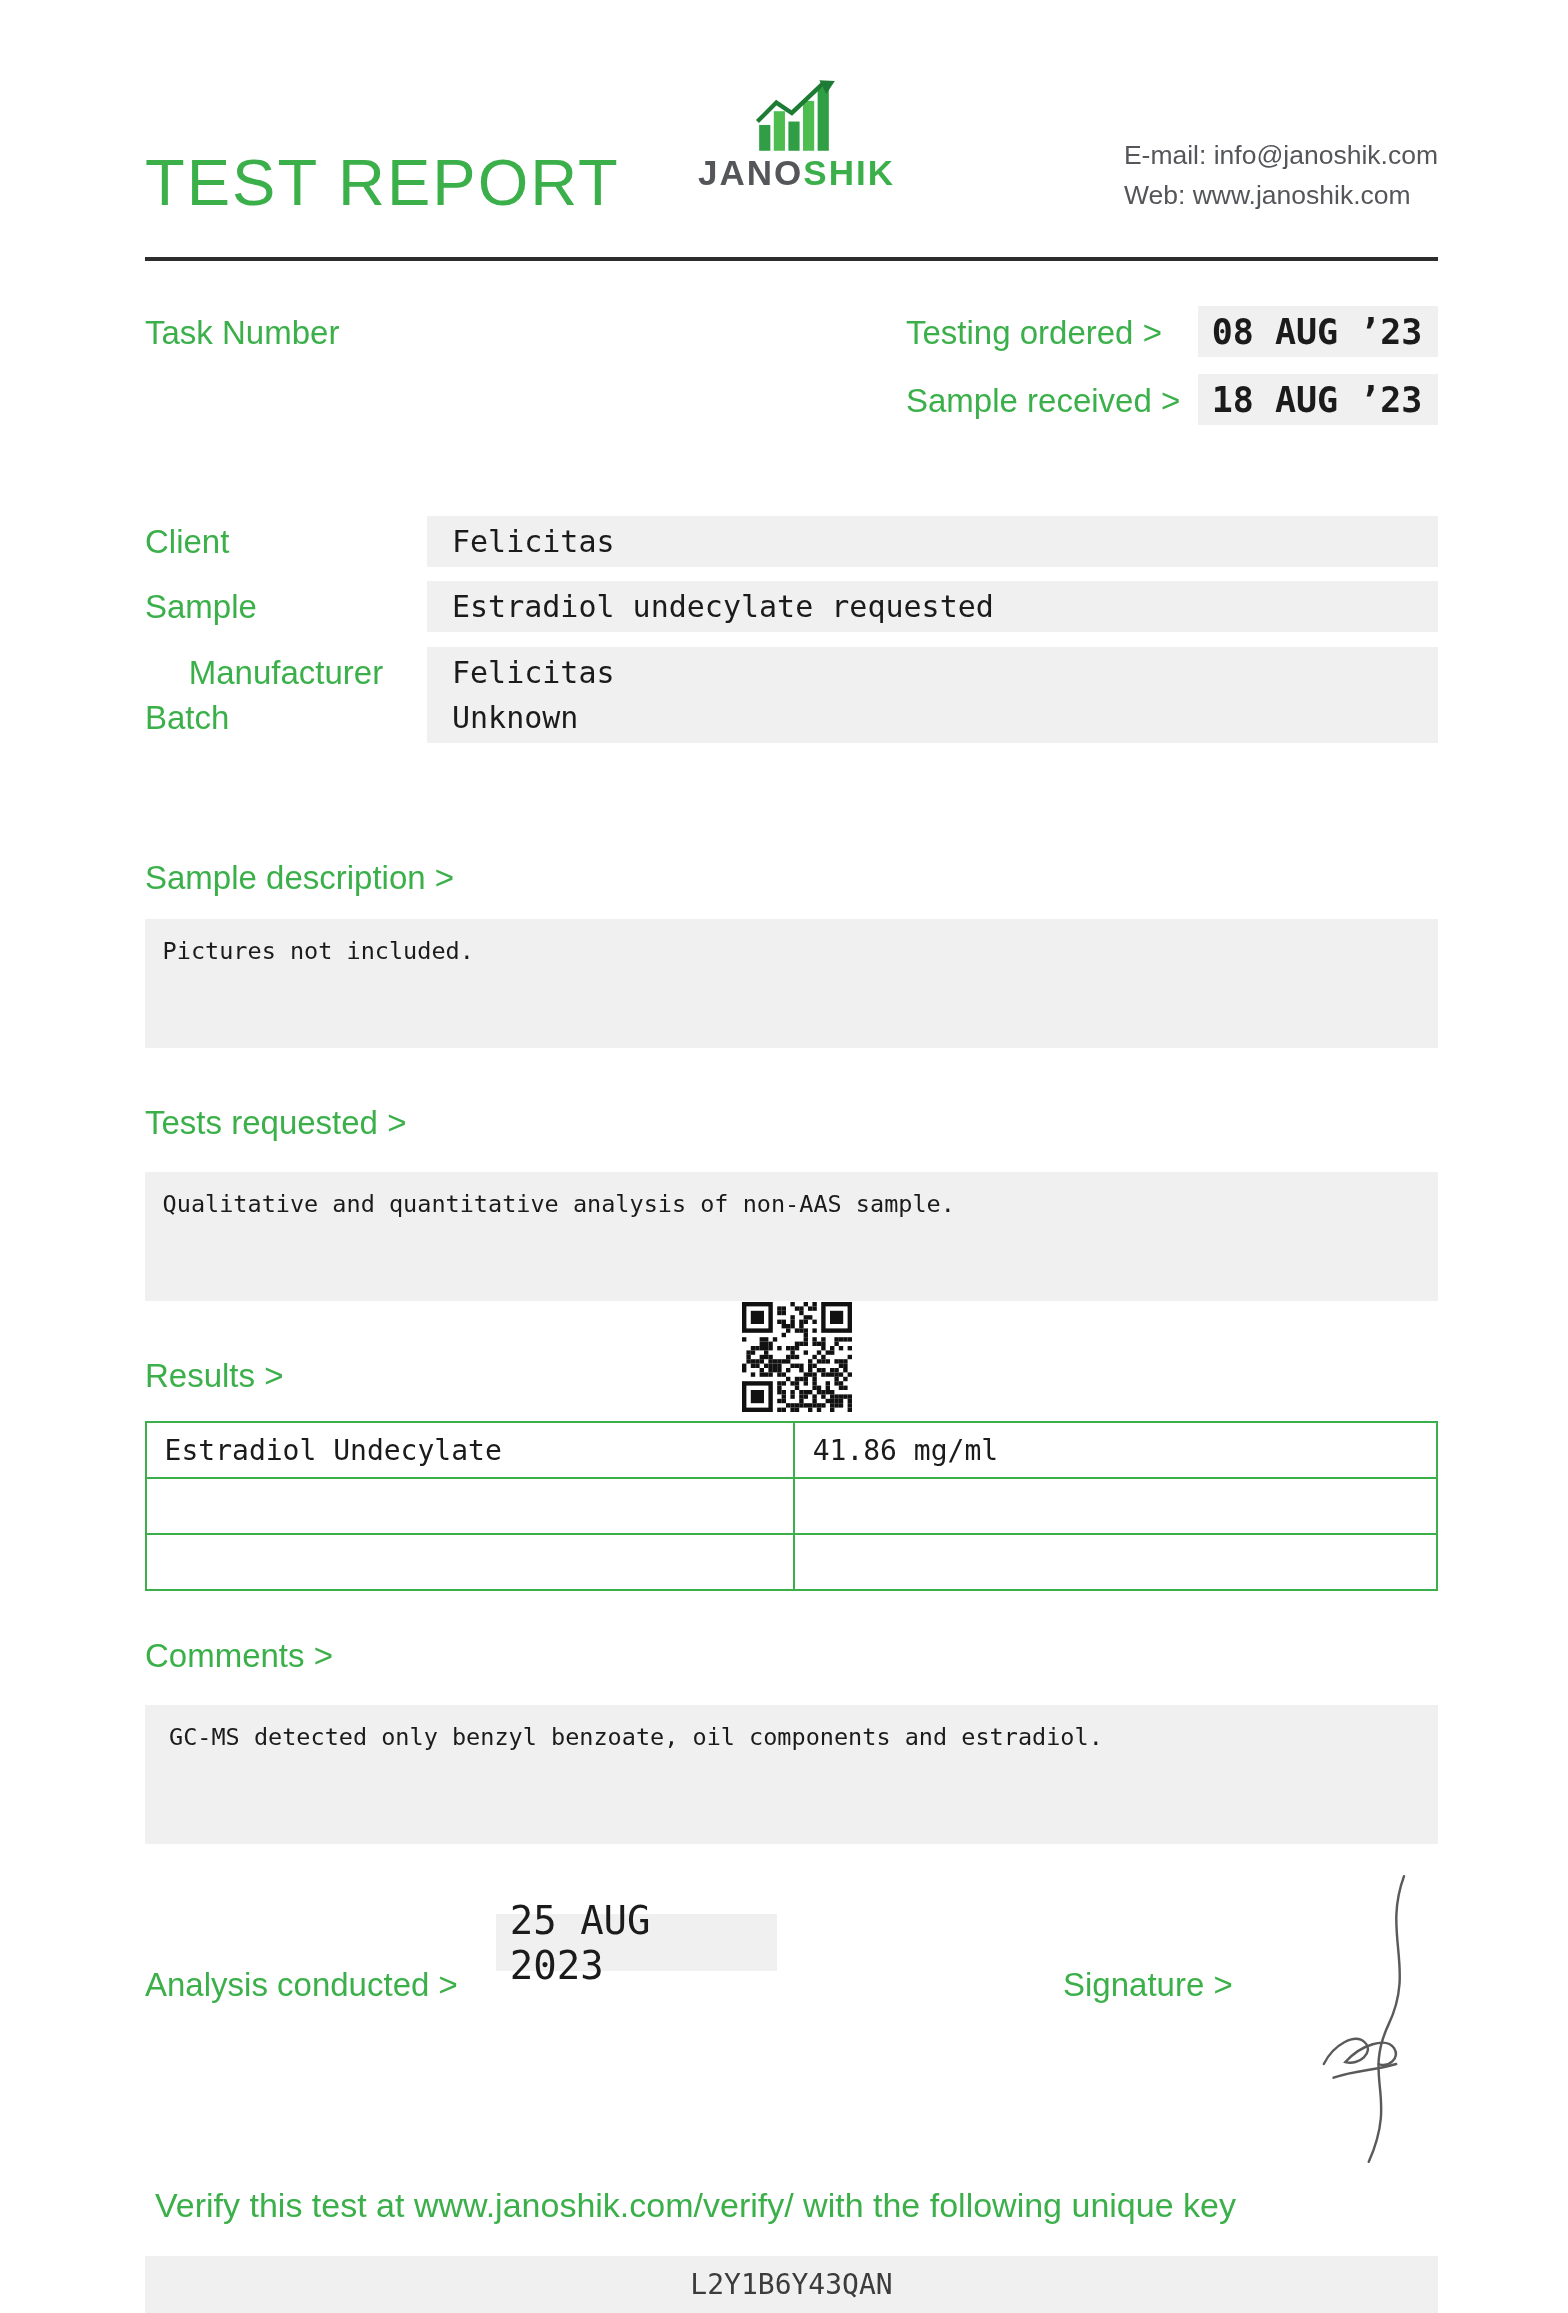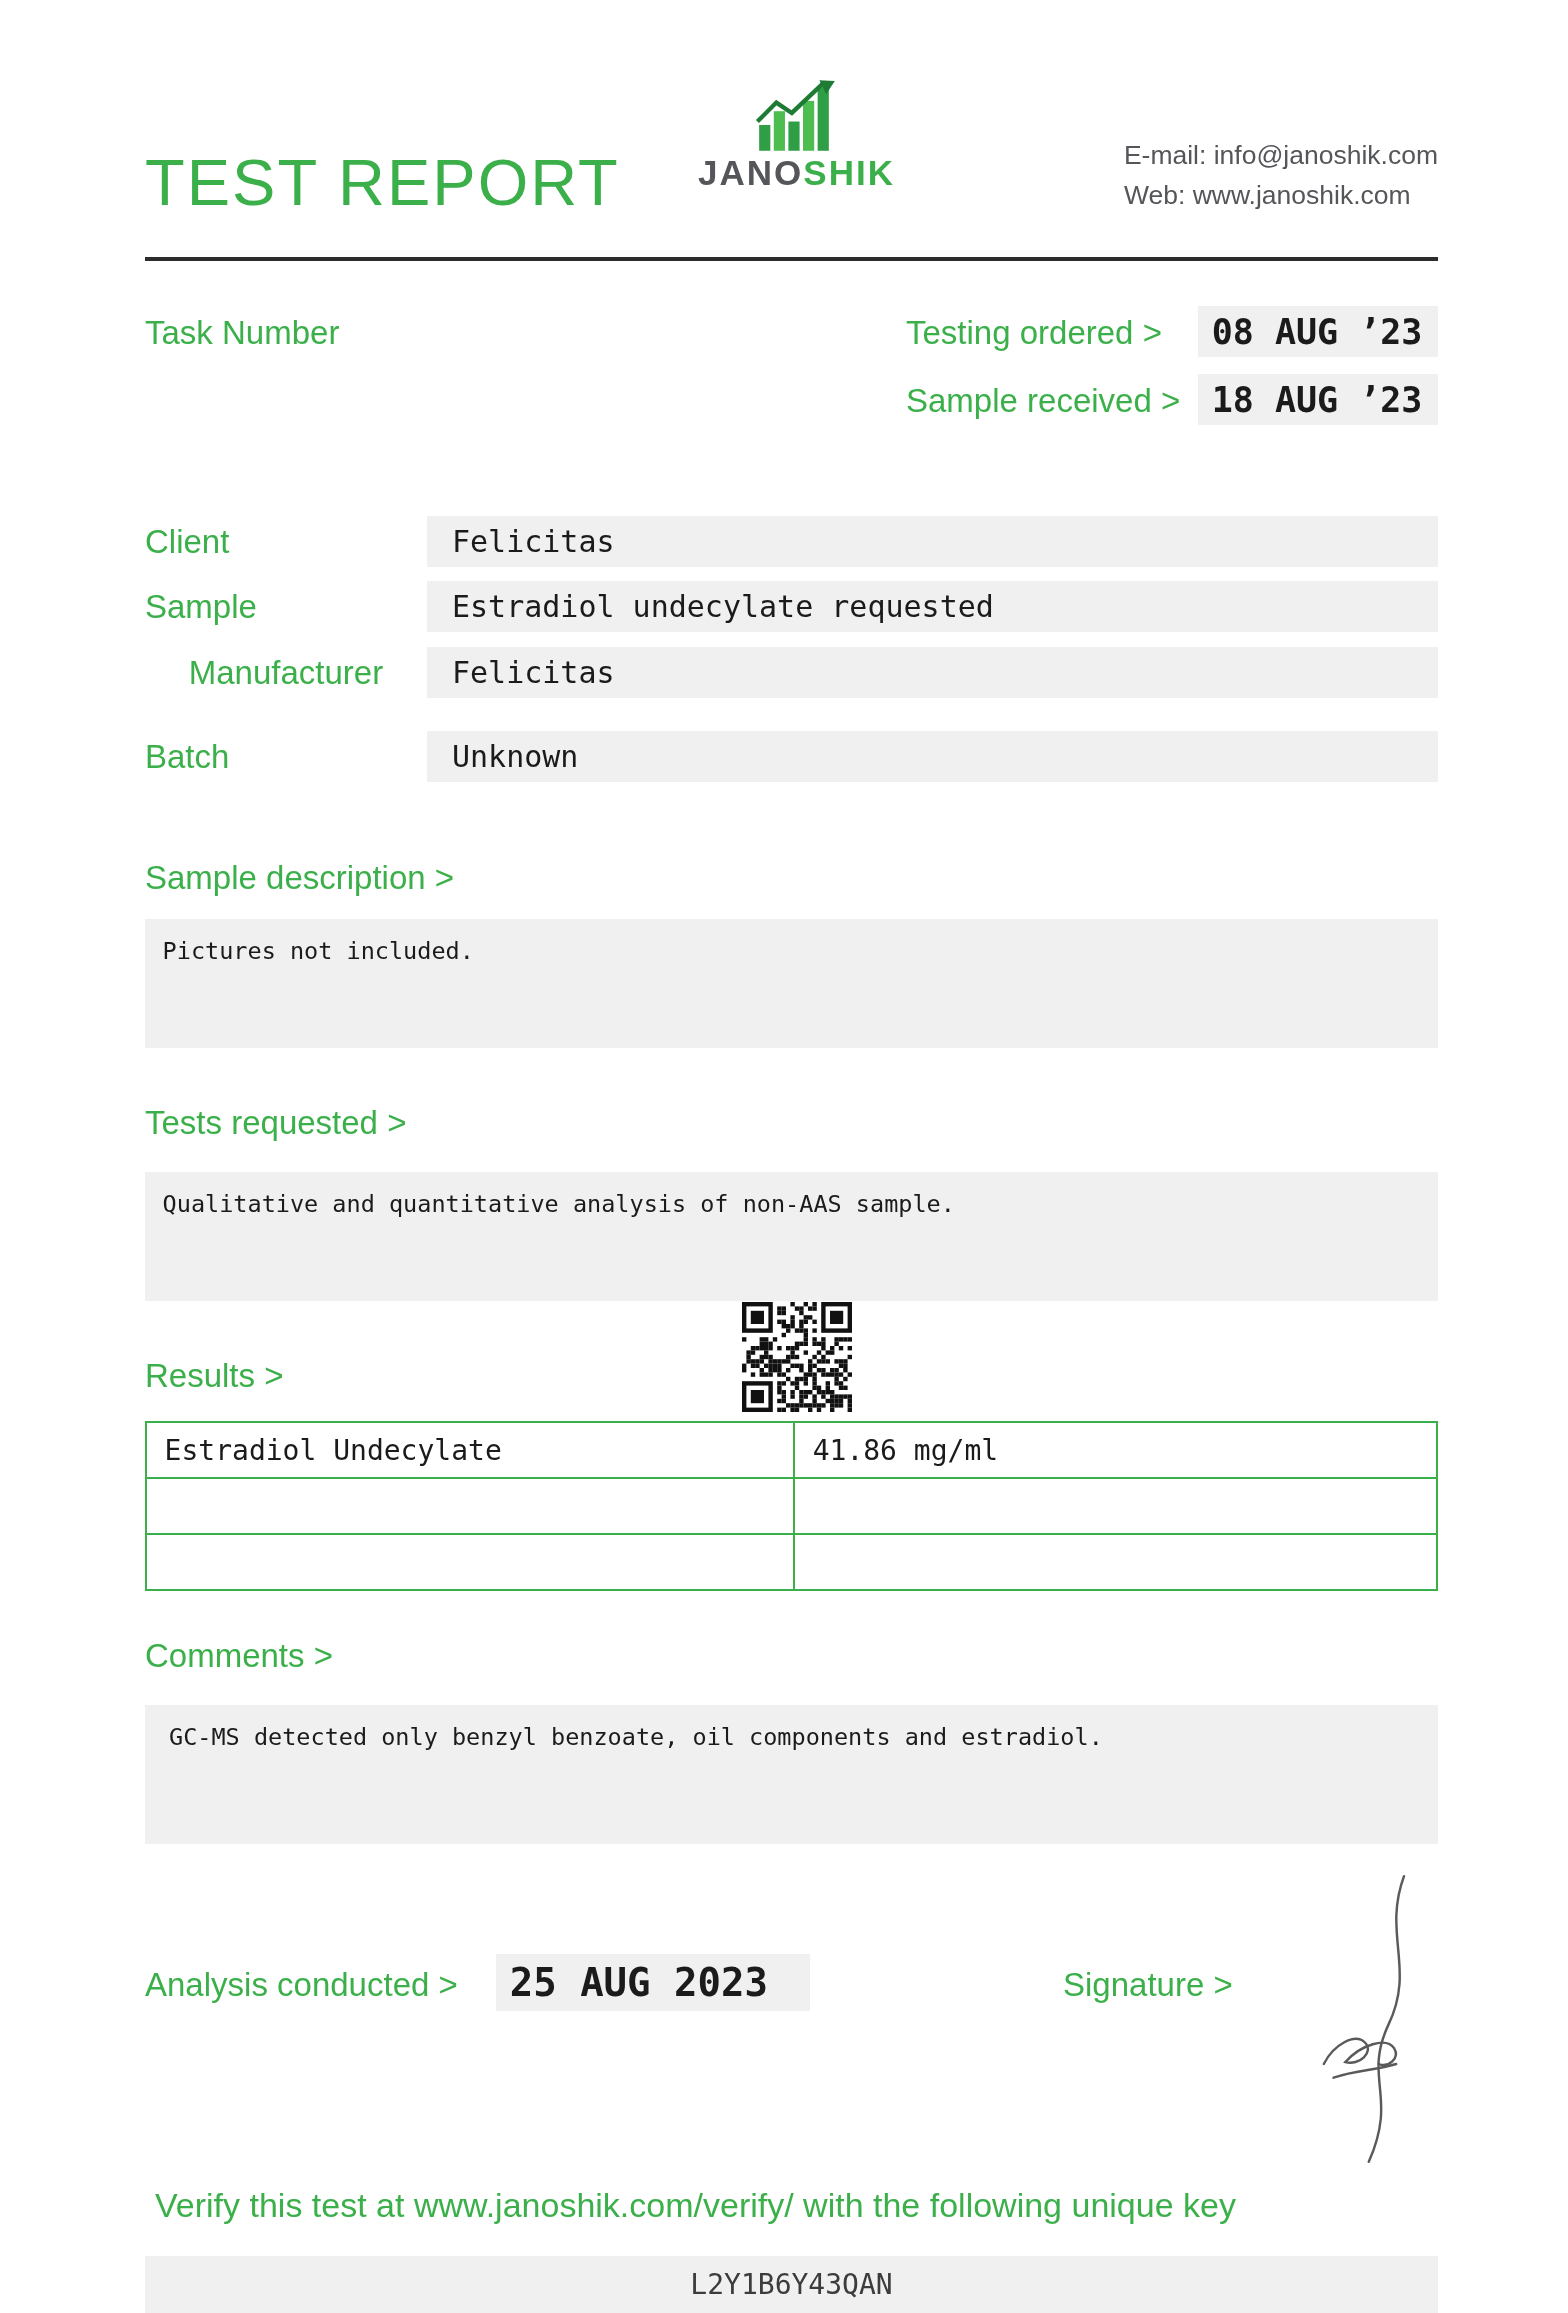--- a/index.html
+++ b/index.html
@@ -37,21 +37,21 @@
   .received-label{left:906px;top:382px;}
   .received-value{left:1198px;top:374px;width:240px;height:51px;font-size:35px;font-weight:700;}
   .task-label{left:145px;top:314px;}
   
   .drow{position:absolute;left:145px;width:1293px;height:51px;display:flex;align-items:center;}
   .drow .dlabel{width:282px;color:var(--accent);font-size:33px;font-weight:500;flex:0 0 282px;}
   .drow .dvalue{flex:1;height:51px;background:var(--box);display:flex;align-items:center;
                 padding:0 25px;font-size:30px;font-weight:500;color:var(--ink);
                 font-family:"DejaVu Sans Mono","Liberation Mono",monospace;}
   .drow-client{top:516px;} .drow-sample{top:581px;}
-  .drow-manufacturer{top:647px;text-align:center;} .drow-batch{top:731px;}
+  .drow-manufacturer{top:647px;text-align:center;} .drow-batch{top:692px;}
   
   .textbox{position:absolute;left:145px;width:1293px;background:var(--box);
            font-family:"DejaVu Sans Mono","Liberation Mono",monospace;
            font-size:23.5px;line-height:33px;color:var(--ink);padding:15.7px 17.6px;}
   .desc-label{left:145px;top:859px;}
   .desc-box{top:919px;height:129px;}
   .tests-label{left:145px;top:1104px;}
   .tests-box{top:1172px;height:129px;}
   .results-label{left:145px;top:1357px;}
   .comments-label{left:145px;top:1637px;}
@@ -61,21 +61,21 @@
   .qr svg{width:110px;height:110px;display:block;}
   
   .rtable-wrap{position:absolute;left:145px;top:1421px;width:1293px;}
   table.rtable{border-collapse:collapse;width:100%;background:#fff;}
   table.rtable td{border:2px solid var(--accent);height:56px;padding:0 17.6px;
                   font-family:"DejaVu Sans Mono","Liberation Mono",monospace;
                   font-size:28px;color:var(--ink);}
   table.rtable td:first-child{width:50.2%;}
   
   .analysis-label{left:145px;top:1966px;}
-  .analysis-value{left:496px;top:1954px;width:314px;height:57px;font-size:39px;font-weight:700;}
+  .analysis-value{left:496px;top:1914px;width:281px;height:57px;font-size:39px;font-weight:400;}
   .signature-label{left:1063px;top:1966px;}
   .signature{position:absolute;left:1269px;top:1870px;width:181px;height:299px;}
   .signature svg{width:100%;height:100%;display:block;}
   .verify{position:absolute;left:155px;top:2186px;font-size:34px;font-weight:400;
           color:var(--accent);white-space:nowrap;}
   .keybox{position:absolute;left:145px;top:2256px;width:1293px;height:57px;background:var(--box);
           display:flex;align-items:center;justify-content:center;
           font-family:"DejaVu Sans Mono","Liberation Mono",monospace;
           font-size:28px;color:#3c3c3c;}
 </style>

